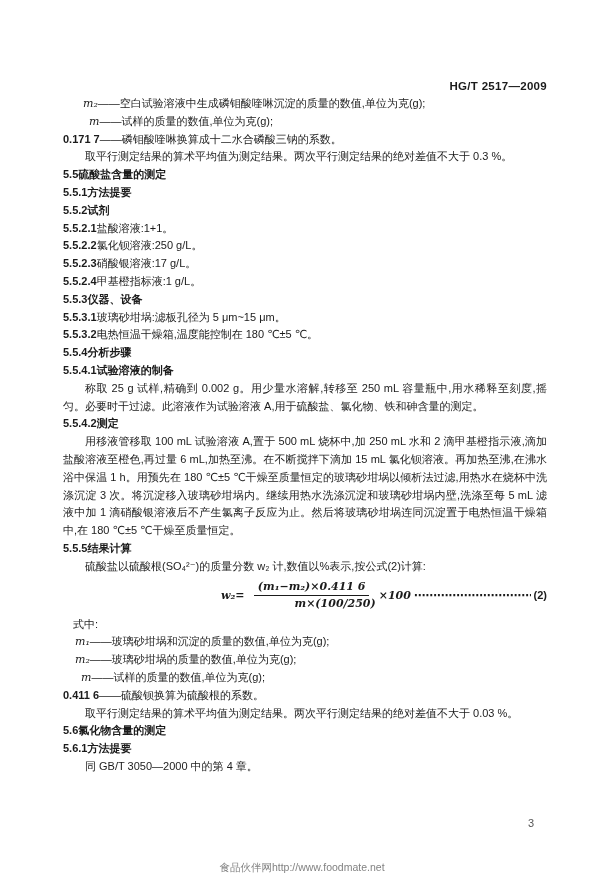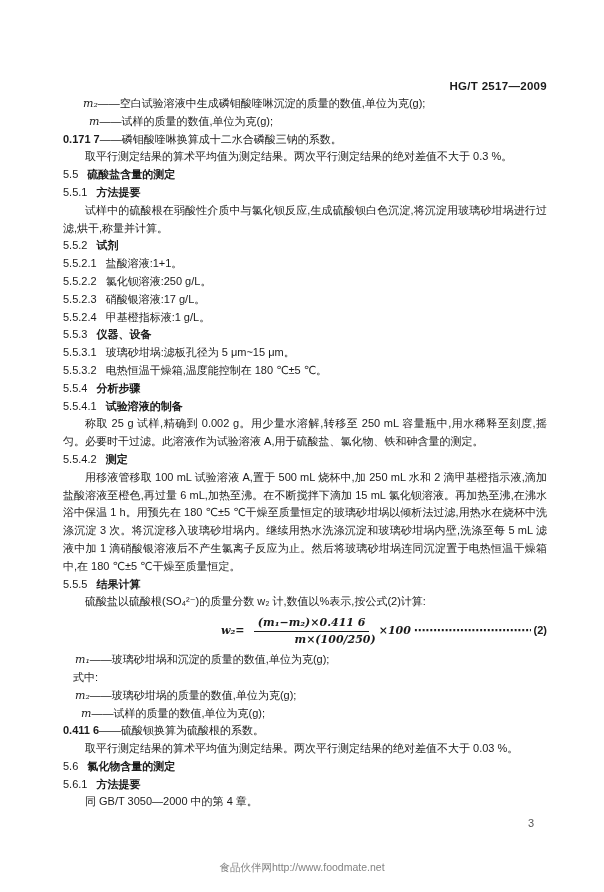--- a/index.html
+++ b/index.html
@@ -14,21 +14,21 @@
     font-weight:bold; font-size:11.5px; letter-spacing:.3px;
   }
   .content {
     position:absolute; left:63px; top:95px; width:484px;
     font-size:11px; line-height:17.8px;
   }
   p.ln { margin:0; }
   .just { text-align:justify; }
   .ti { text-indent:2em; }
   .bold { font-weight:bold; }
-  .num { font-weight:normal; margin-right:9px; white-space:nowrap; }
+  .num { font-weight:bold; white-space:nowrap; }
   .pl0 { padding-left:0; }
   .pl10 { padding-left:10px; }
   .pl12 { padding-left:12px; }
   .pl18 { padding-left:18px; }
   .pl20 { padding-left:20px; }
   .pl26 { padding-left:26px; }
   .sym { font-family:"DejaVu Serif",serif; font-style:italic; }
   .sym.upright { font-style:normal; font-family:inherit;font-weight:bold; }
   .formula { display:flex; align-items:center; padding-left:158px; height:40px;font-weight:bold; }
   .f-math { display:inline-flex; align-items:center; font-family:"DejaVu Serif",serif; font-style:italic; font-size:11px; white-space:nowrap; }
@@ -52,21 +52,20 @@
 
   <div class="content">
 
     <p class="ln pl20"><span class="sym">m₂</span><span>——空白试验溶液中生成磷钼酸喹啉沉淀的质量的数值,单位为克(g);</span></p>
     <p class="ln pl26"><span class="sym">m</span><span>——试样的质量的数值,单位为克(g);</span></p>
     <p class="ln pl0"><span class="sym upright">0.171 7</span><span>——磷钼酸喹啉换算成十二水合磷酸三钠的系数。</span></p>
     <p class="ln just ti">取平行测定结果的算术平均值为测定结果。两次平行测定结果的绝对差值不大于 0.3 %。</p>
 
     <p class="ln bold"><span class="num">5.5</span><span>硫酸盐含量的测定</span></p>
     <p class="ln bold"><span class="num">5.5.1</span><span>方法提要</span></p>
-    <p class="ln just ti">试样中的硫酸根在弱酸性介质中与氯化钡反应,生成硫酸钡白色沉淀,将沉淀用玻璃砂坩埚进行过滤,烘干,称量并计算。</p>
 
     <p class="ln bold"><span class="num">5.5.2</span><span>试剂</span></p>
     <p class="ln"><span class="num">5.5.2.1</span><span>盐酸溶液:1+1。</span></p>
     <p class="ln"><span class="num">5.5.2.2</span><span>氯化钡溶液:250 g/L。</span></p>
     <p class="ln"><span class="num">5.5.2.3</span><span>硝酸银溶液:17 g/L。</span></p>
     <p class="ln"><span class="num">5.5.2.4</span><span>甲基橙指标液:1 g/L。</span></p>
 
     <p class="ln bold"><span class="num">5.5.3</span><span>仪器、设备</span></p>
     <p class="ln"><span class="num">5.5.3.1</span><span>玻璃砂坩埚:滤板孔径为 5 μm~15 μm。</span></p>
     <p class="ln"><span class="num">5.5.3.2</span><span>电热恒温干燥箱,温度能控制在 180 ℃±5 ℃。</span></p>
@@ -86,22 +85,22 @@
           <span class="frac">
             <span class="nu">(m₁−m₂)×0.411 6</span>
             <span class="de">m×(100/250)</span>
           </span>
           <span>×100</span>
       </span>
       <span class="f-dots">⋯⋯⋯⋯⋯⋯⋯⋯⋯⋯⋯⋯⋯⋯⋯⋯⋯⋯⋯⋯⋯⋯⋯⋯</span>
       <span class="f-label">(2)</span>
     </div>
 
+    <p class="ln pl10">式中:</p>
     <p class="ln pl12"><span class="sym">m₁</span><span>——玻璃砂坩埚和沉淀的质量的数值,单位为克(g);</span></p>
-    <p class="ln pl10">式中:</p>
     <p class="ln pl12"><span class="sym">m₂</span><span>——玻璃砂坩埚的质量的数值,单位为克(g);</span></p>
     <p class="ln pl18"><span class="sym">m</span><span>——试样的质量的数值,单位为克(g);</span></p>
     <p class="ln pl0"><span class="sym upright">0.411 6</span><span>——硫酸钡换算为硫酸根的系数。</span></p>
     <p class="ln just ti">取平行测定结果的算术平均值为测定结果。两次平行测定结果的绝对差值不大于 0.03 %。</p>
 
     <p class="ln bold"><span class="num">5.6</span><span>氯化物含量的测定</span></p>
     <p class="ln bold"><span class="num">5.6.1</span><span>方法提要</span></p>
     <p class="ln ti">同 GB/T 3050—2000 中的第 4 章。</p>
 
   </div>

